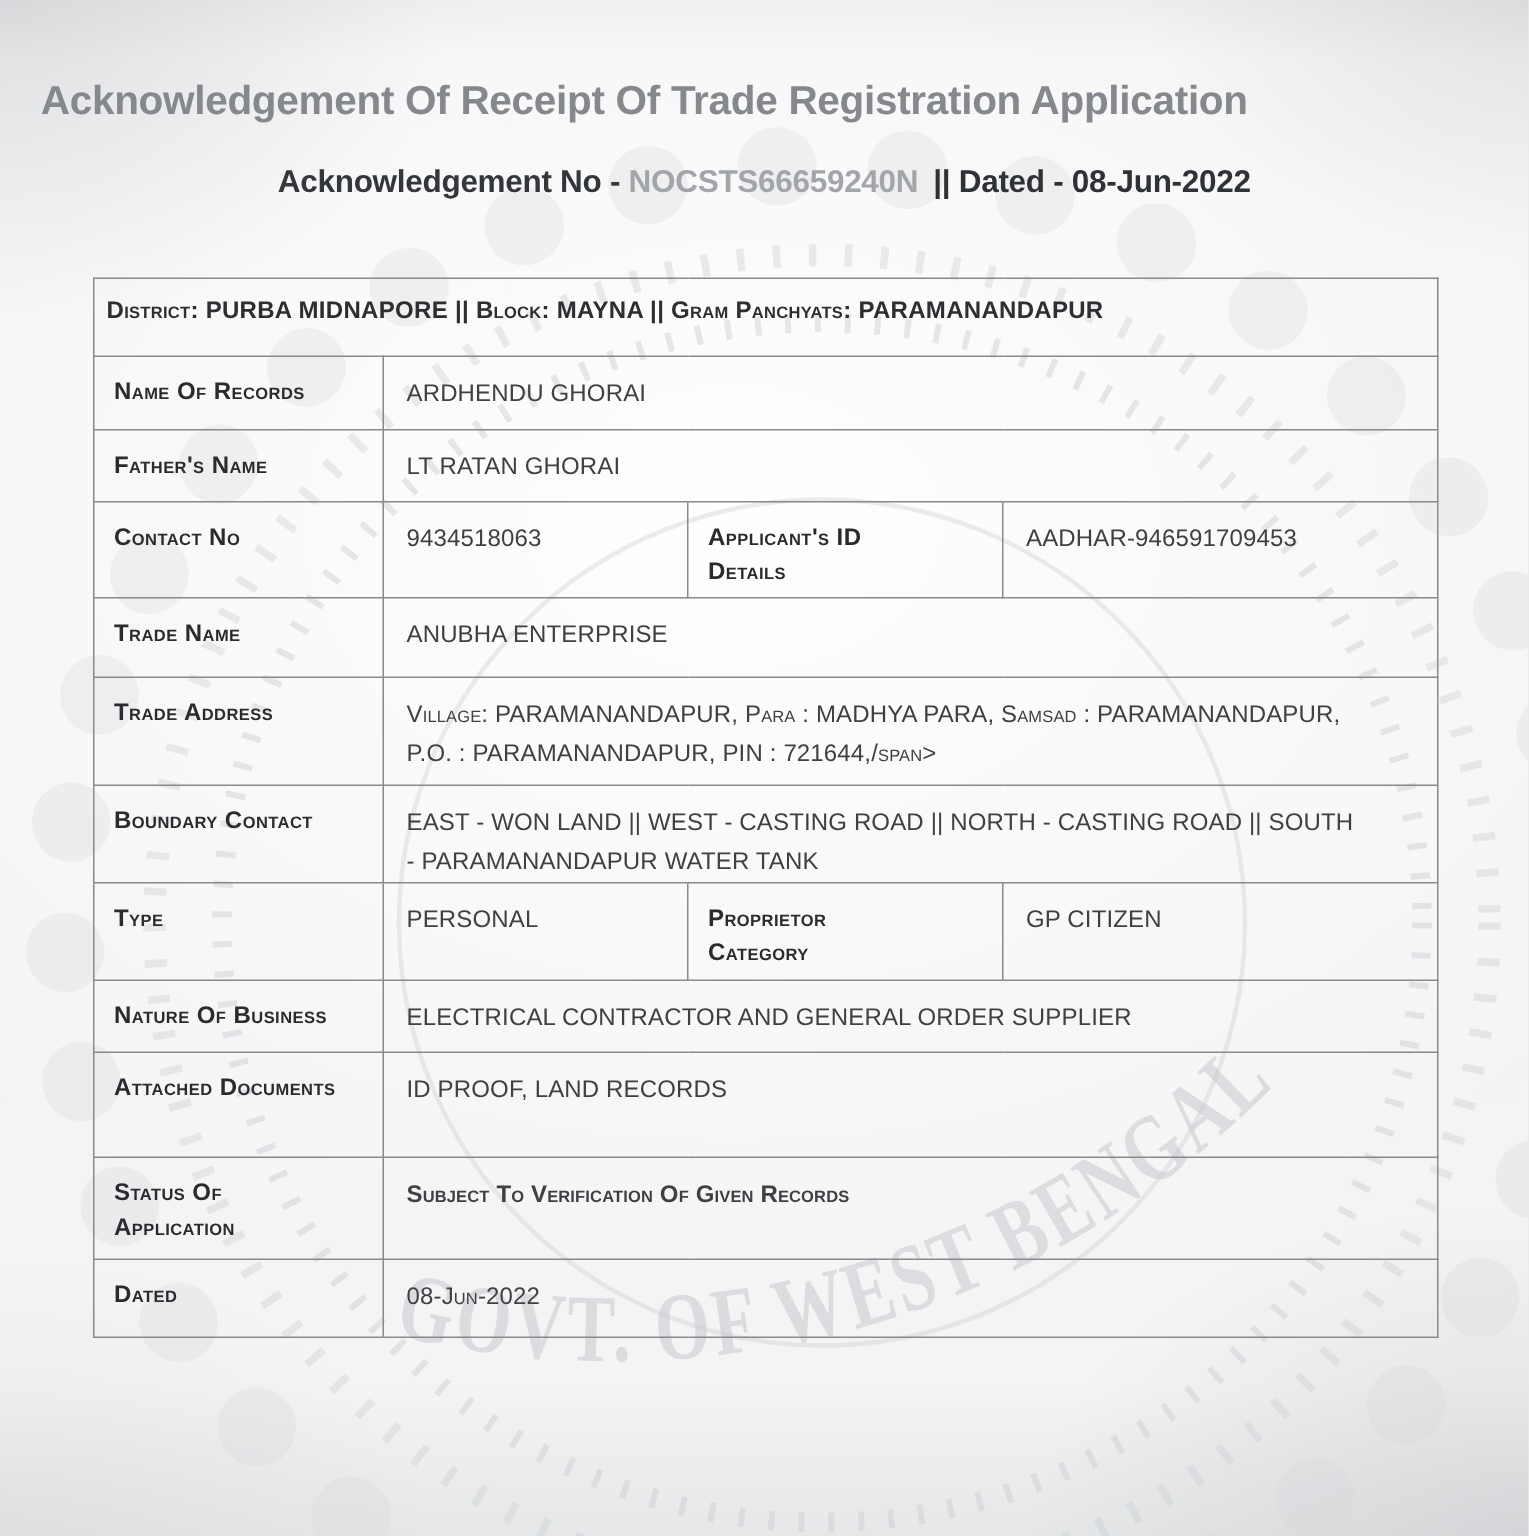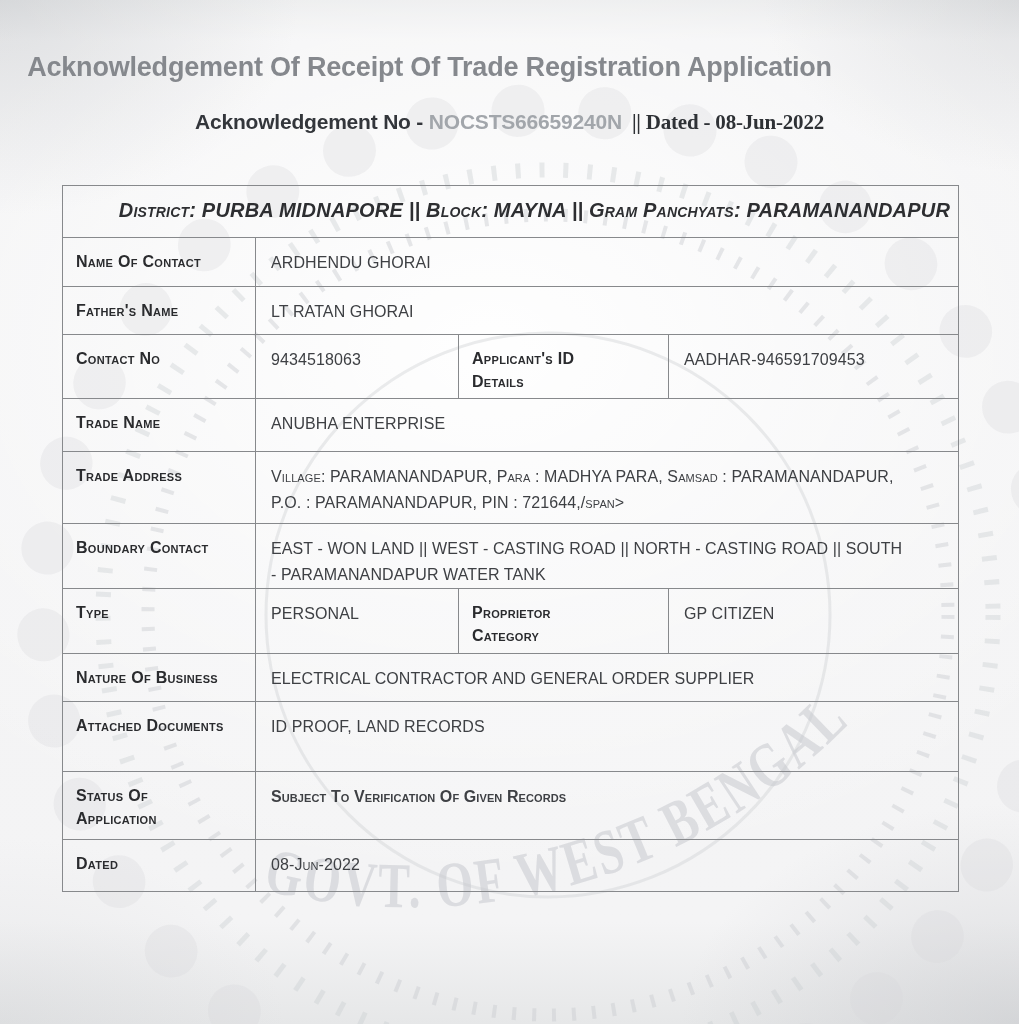--- a/index.html
+++ b/index.html
@@ -19,31 +19,31 @@
 
   .title {
     position:absolute; top:52px; left:0; width:859px; text-align:center;
     font-size:27px; font-weight:bold; color:#85888d; letter-spacing:-0.2px;
   }
   .ackline {
     position:absolute; top:110px; left:0; width:1019px; text-align:center;
     font-size:21px; font-weight:bold; color:#33363b; letter-spacing:-0.2px;
   }
   .ack-number { color:#a2a6ab; }
-  .ack-dated  { margin-left:10px; color:#2e3135;font-family:Liberation Serif, serif; }
+  .ack-dated  { margin-left:10px; color:#2e3135; }
 
   table.reg {
     position:absolute; left:62px; top:185px; width:896px;
     border-collapse:collapse; table-layout:fixed; background:transparent;
   }
   table.reg td { border:1px solid #87898c; vertical-align:top; overflow:hidden; }
 
   td.hdr {
-    text-align:right; font-weight:bold; font-variant:small-caps;
-    font-size:20px; color:#2d2e31; padding:13px 8px 0 8px; letter-spacing:0.2px;font-style:italic;
+    text-align:left; font-weight:bold; font-variant:small-caps;
+    font-size:16px; color:#2d2e31; padding:13px 8px 0 8px; letter-spacing:0.2px;
   }
   td.lbl {
     font-weight:bold; font-variant:small-caps; font-size:16px; color:#2a2b2e;
     padding:12px 8px 0 13px; letter-spacing:0.3px; line-height:23px;
   }
   td.val {
     font-size:16px; color:#3e4044; padding:12px 12px 0 15px; line-height:26px;
     letter-spacing:0.1px;
   }
   .sc   { font-variant:small-caps; }
@@ -87,21 +87,21 @@
         <col style="width:193px">
           <col style="width:203px">
           <col style="width:210px">
           <col style="width:290px">
       </colgroup>
       <tbody>
         <tr class="h52">
           <td class="hdr" colspan="4">District: PURBA MIDNAPORE || Block: MAYNA || Gram Panchyats: PARAMANANDAPUR</td>
         </tr>
         <tr class="h49">
-          <td class="lbl">Name Of Contact</td>
+          <td class="lbl">Name Of Records</td>
           <td class="val" colspan="3">ARDHENDU GHORAI</td>
         </tr>
         <tr class="h48">
           <td class="lbl">Father's Name</td>
           <td class="val" colspan="3">LT RATAN GHORAI</td>
         </tr>
         <tr class="h64">
           <td class="lbl">Contact No</td>
           <td class="val">9434518063</td>
           <td class="lbl"><span class="wrap w150">Applicant's ID Details</span></td>

